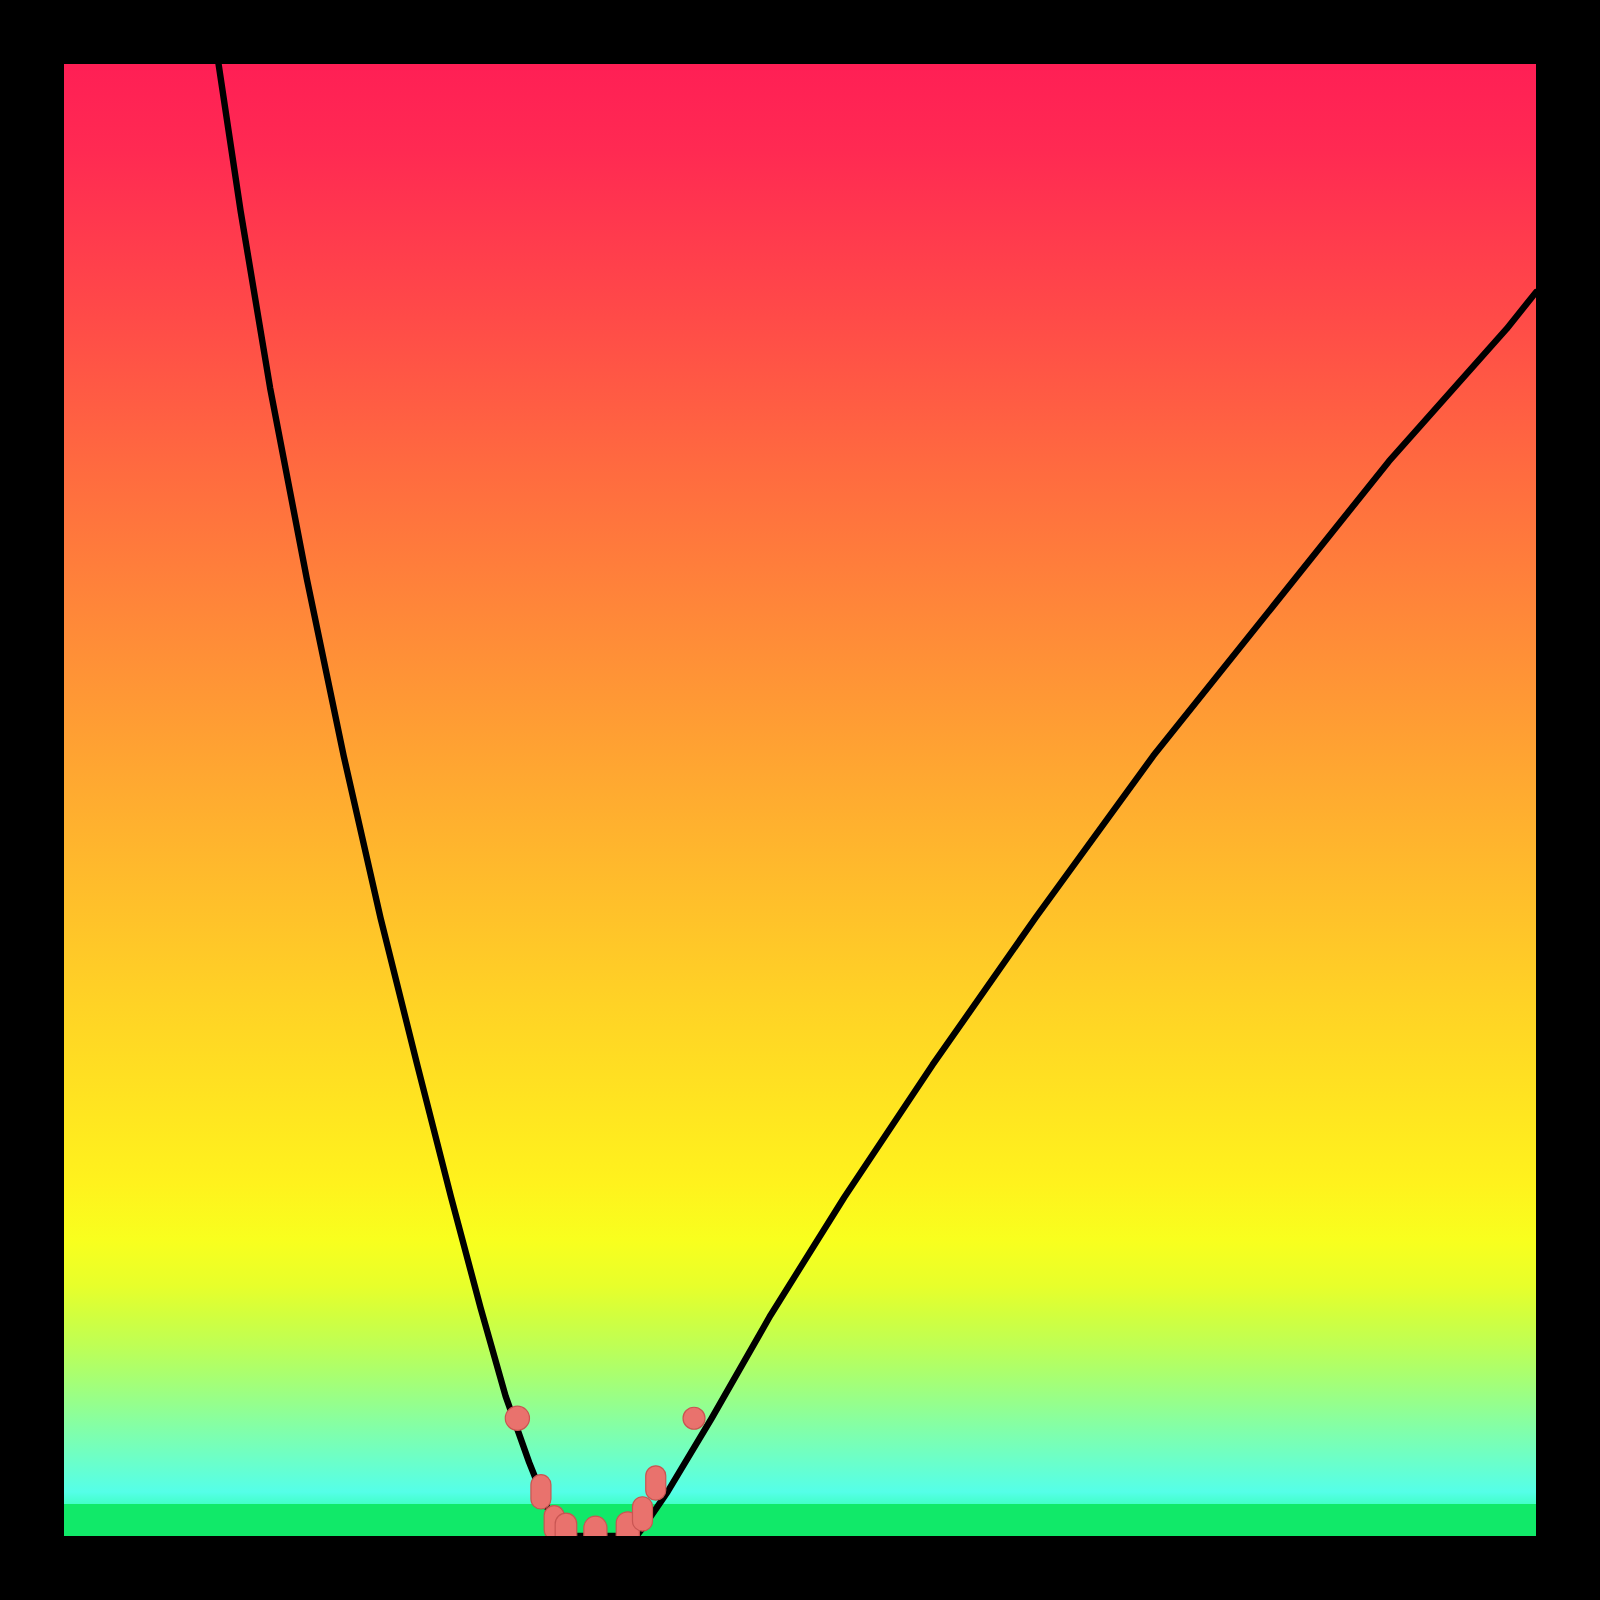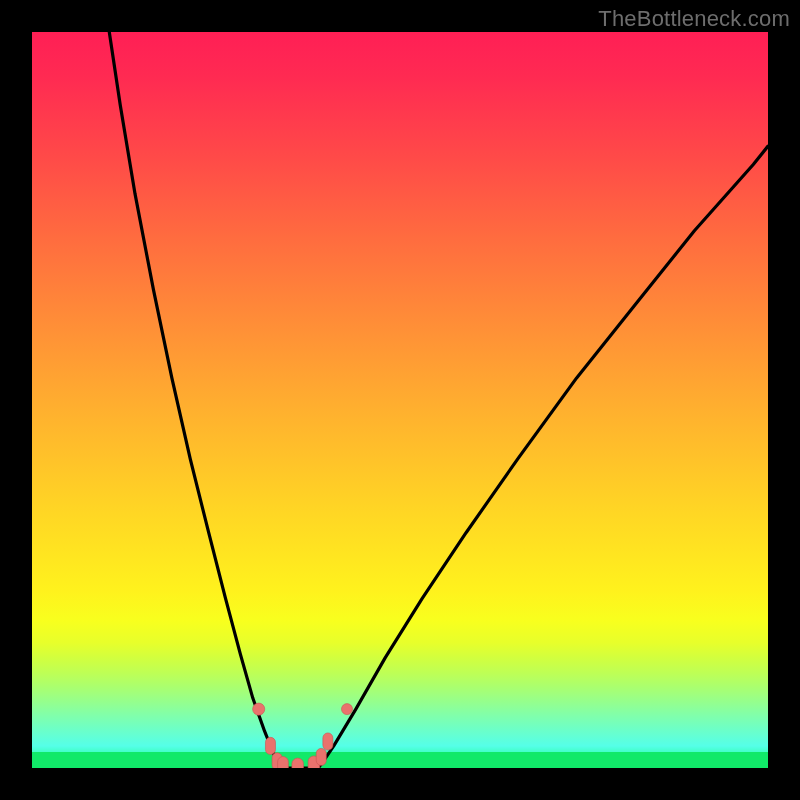--- a/index.html
+++ b/index.html
@@ -88,14 +88,13 @@
           <rect x="240.08" y="720.80" width="10.01" height="17.16" rx="5.00" ry="5.00" fill="#e9726d" stroke="#c95552" stroke-width="0.6"></rect>
           <rect x="245.59" y="724.55" width="10.78" height="18.48" rx="5.39" ry="5.39" fill="#e9726d" stroke="#c95552" stroke-width="0.6"></rect>
           <rect x="259.92" y="726.10" width="11.55" height="19.80" rx="5.77" ry="5.77" fill="#e9726d" stroke="#c95552" stroke-width="0.6"></rect>
           <rect x="276.11" y="723.89" width="11.55" height="19.80" rx="5.77" ry="5.77" fill="#e9726d" stroke="#c95552" stroke-width="0.6"></rect>
           <rect x="284.24" y="716.38" width="10.01" height="17.16" rx="5.00" ry="5.00" fill="#e9726d" stroke="#c95552" stroke-width="0.6"></rect>
           <rect x="290.87" y="700.92" width="10.01" height="17.16" rx="5.00" ry="5.00" fill="#e9726d" stroke="#c95552" stroke-width="0.6"></rect>
           <circle cx="315.01" cy="677.12" r="5.50" fill="#e9726d" stroke="#c95552" stroke-width="0.6"></circle>
         </g>
     </svg>
   </div>
-  <div class="watermark">TheBottleneck.com</div>
 </div>
 
 </body></html>

